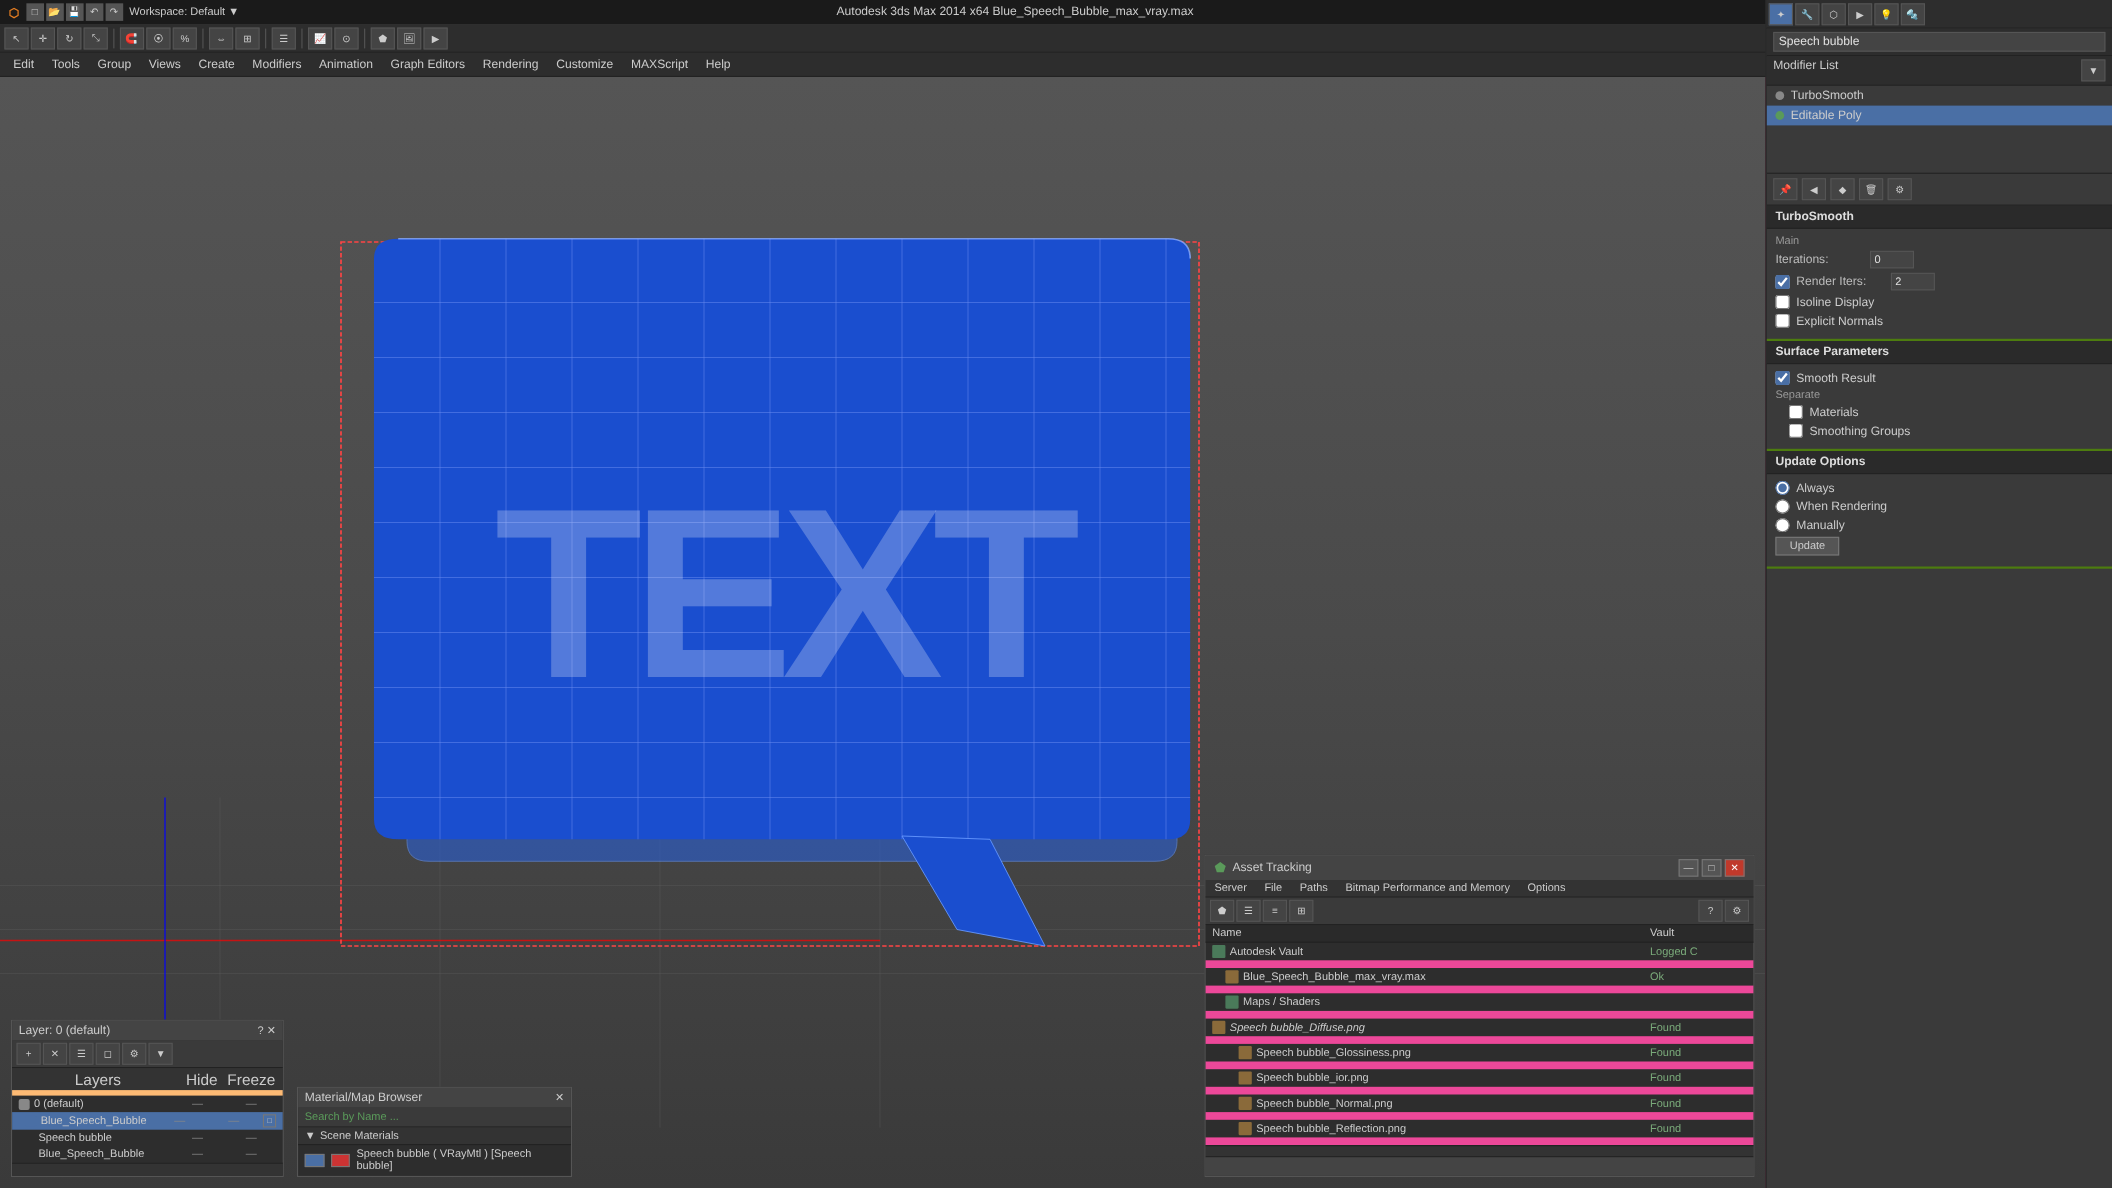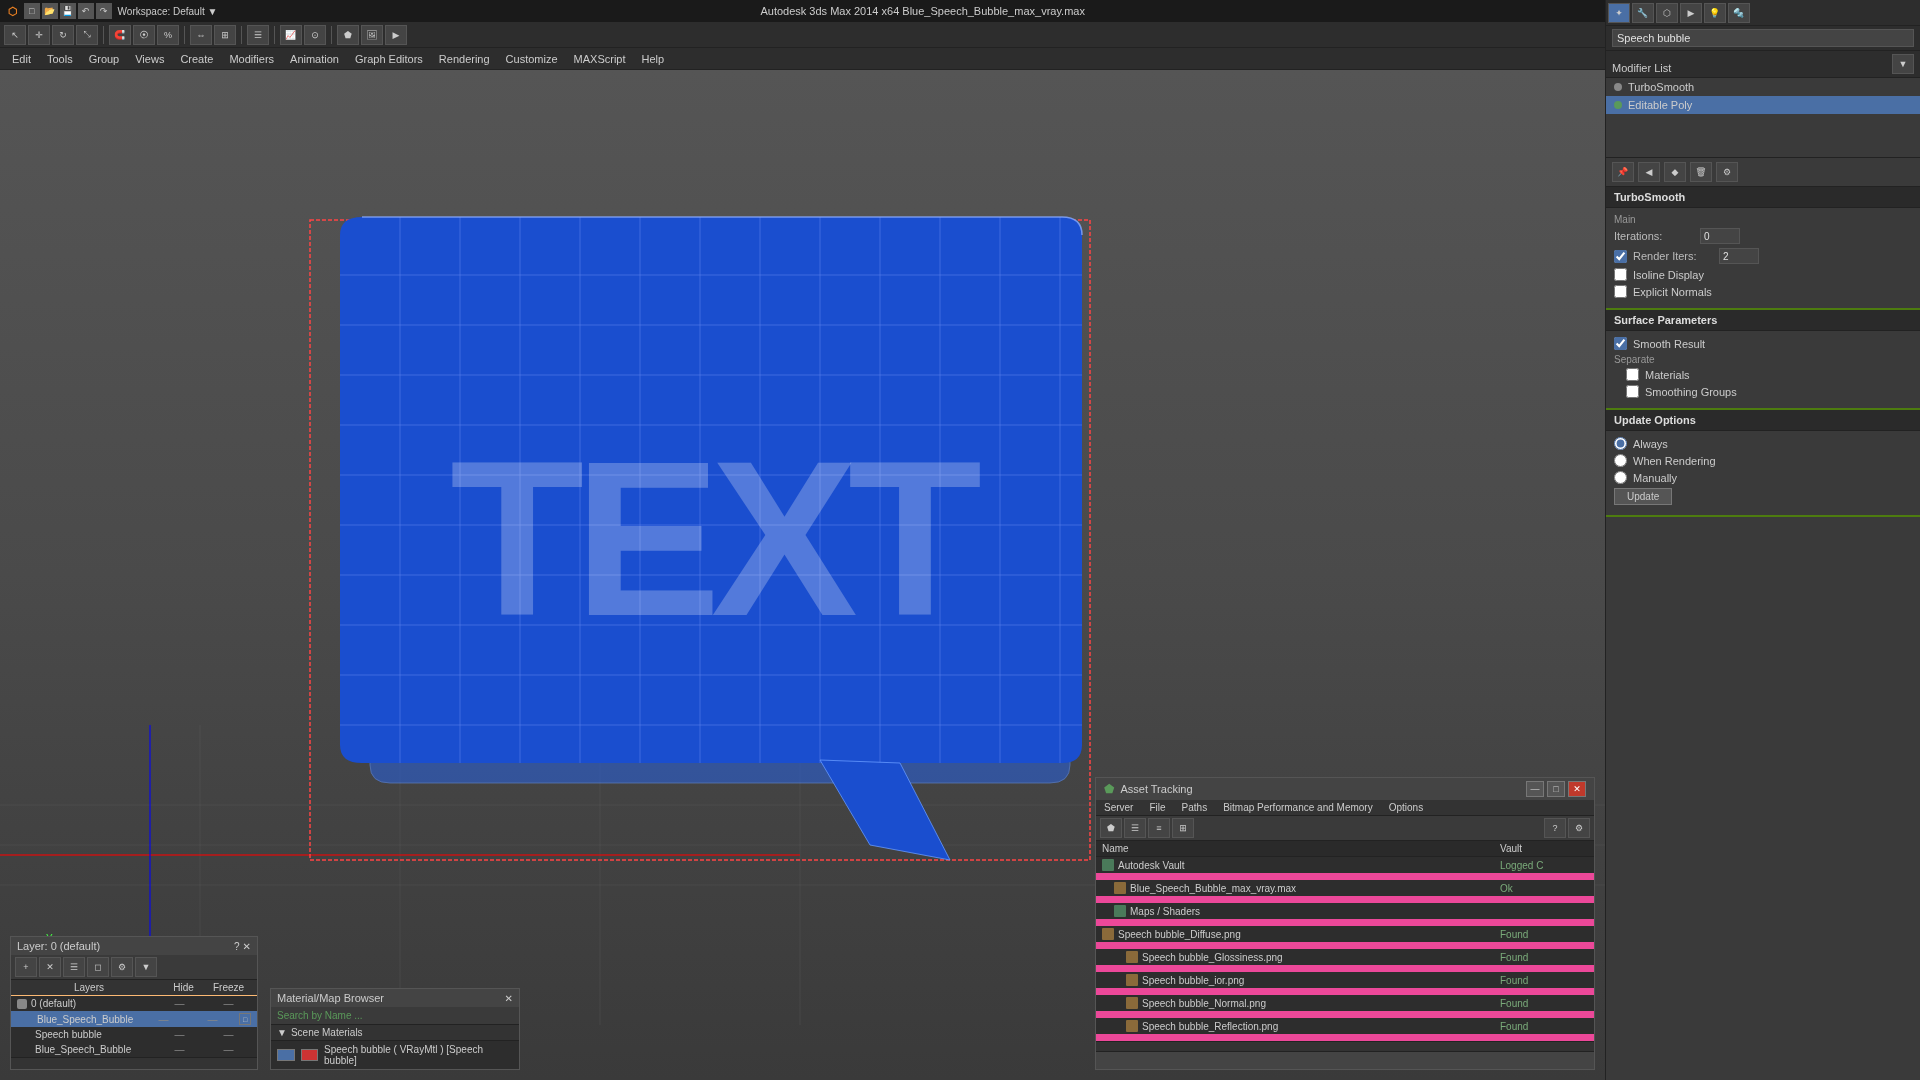--- a/index.html
+++ b/index.html
@@ -178,21 +178,21 @@
       height: 18px;
       padding: 0 4px;
       font-size: 11px;
     }
 
     .modifier-list-header {
       background: #2d2d2d;
       padding: 3px 6px;
       display: flex;
       justify-content: space-between;
-      align-items: flex-end;
+      align-items: flex-start;
       border-bottom: 1px solid #222;
       font-size: 11px;
     }
 
     .modifier-list {
       background: #3a3a3a;
       min-height: 80px;
       border-bottom: 1px solid #222;
     }
     .modifier-item {
@@ -292,23 +292,23 @@
       display: flex;
       align-items: center;
       padding: 2px 4px;
       gap: 2px;
       border-bottom: 1px solid #222;
     }
     .layers-header {
       display: flex;
       align-items: center;
       padding: 2px 6px;
-      font-size: 10px;
+      font-size: 14px;
       background: #333;
-      border-bottom: 1px solid #fdba74;
+      border-bottom: 5px solid #fdba74;
     }
     .layers-header span:first-child { flex: 1; }
     .layers-header span { min-width: 45px; text-align: center; }
     .layer-item {
       display: flex;
       align-items: center;
       padding: 2px 6px;
       font-size: 10px;
       gap: 4px;
     }
@@ -845,21 +845,21 @@
     <div class="asset-cell-status asset-status-ok">Ok</div>
   </div>
   <div class="asset-row">
     <div class="asset-cell-name" style="padding-left:18px;">
       <div class="asset-icon vault"></div>
       <span>Maps / Shaders</span>
     </div>
     <div class="asset-cell-status"></div>
   </div>
   <div class="asset-row">
-    <div class="asset-cell-name" style="">
+    <div class="asset-cell-name" style="font-style:italic;">
       <div class="asset-icon file"></div>
       <span>Speech bubble_Diffuse.png</span>
     </div>
     <div class="asset-cell-status asset-status-found">Found</div>
   </div>
   <div class="asset-row">
     <div class="asset-cell-name" style="padding-left:30px;">
       <div class="asset-icon file"></div>
       <span>Speech bubble_Glossiness.png</span>
     </div>

